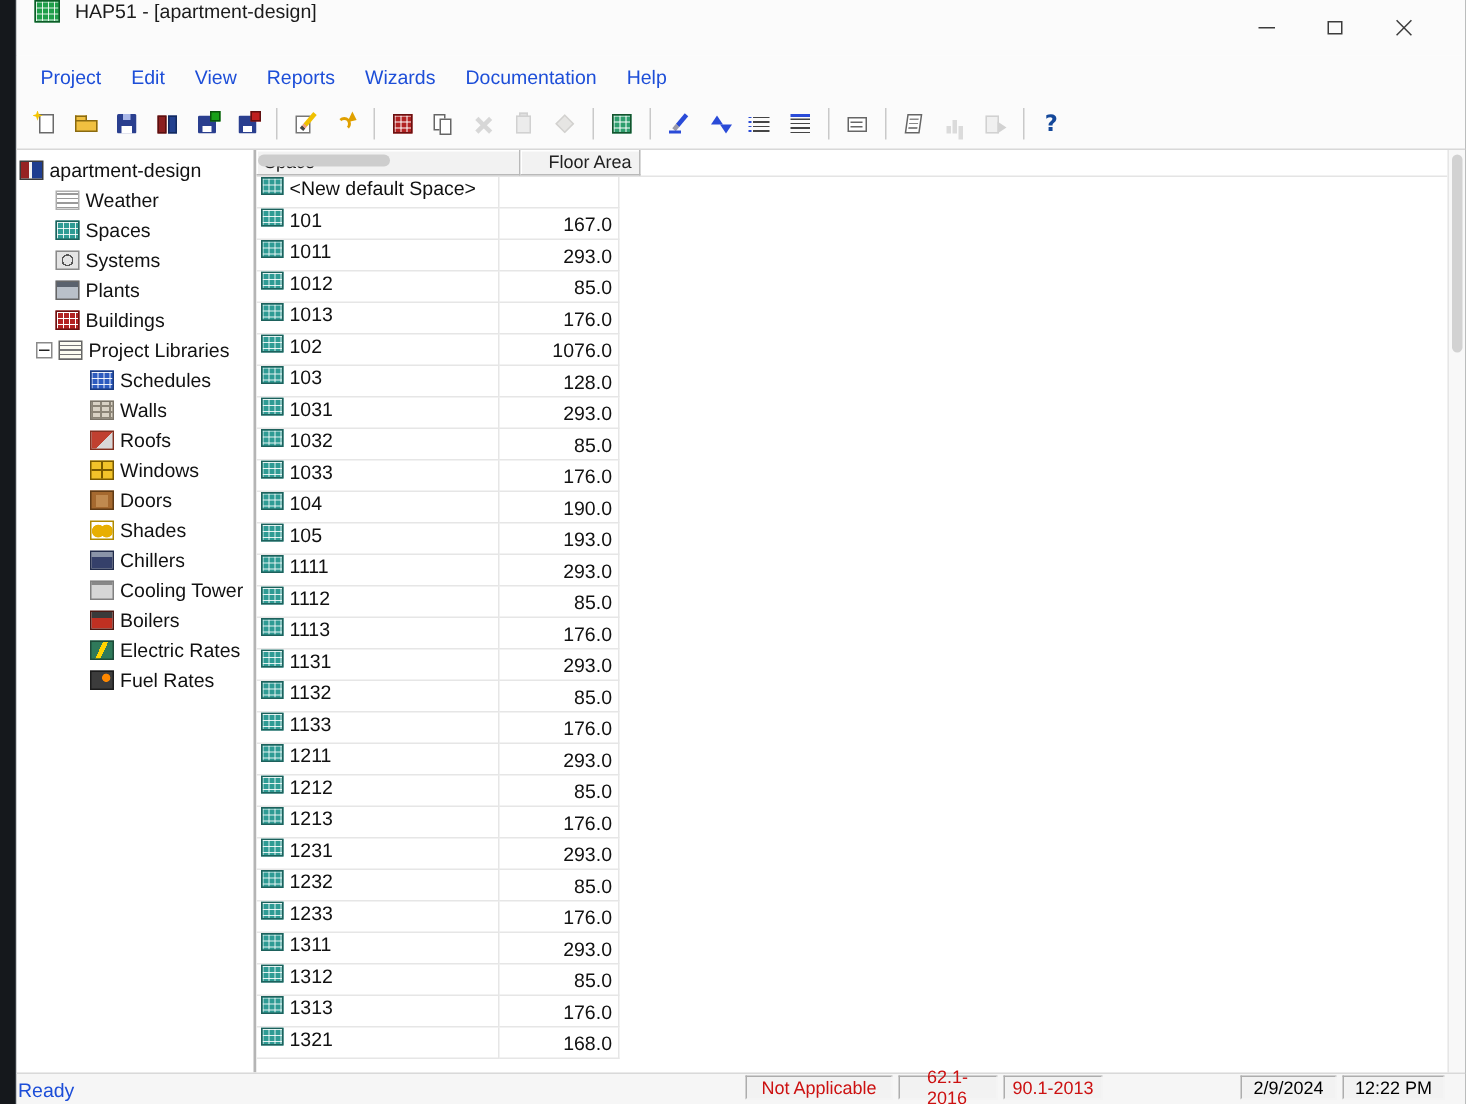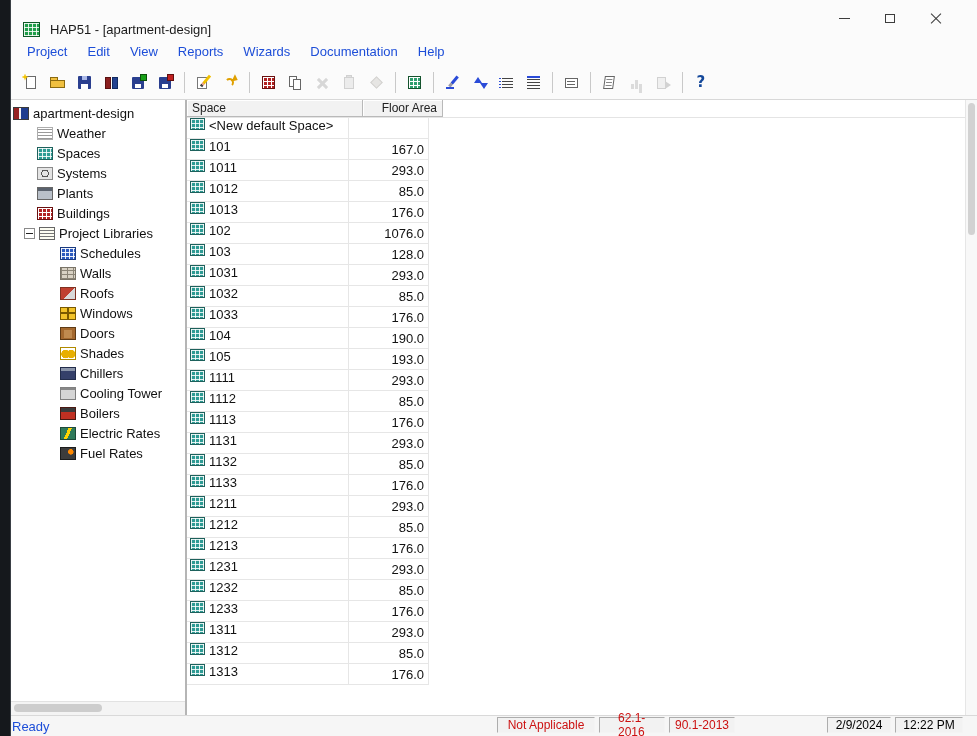--- a/index.html
+++ b/index.html
@@ -9,21 +9,21 @@
     background:#15181c;
     font-family:"Liberation Sans",sans-serif;
     -webkit-font-smoothing:antialiased;
   }
   .window{
     position:absolute;left:10px;top:0;width:967px;height:736px;
     background:#ffffff;display:flex;flex-direction:column;
     border-left:1px solid #3a3f45;box-sizing:border-box;
   }
   
-  .titlebar{height:37px;flex:none;background:#fbfbfb;display:flex;align-items:flex-end}
+  .titlebar{height:37px;flex:none;background:#fbfbfb;display:flex;align-items:flex-start}
   .app-icon{width:17px;height:15px;margin-left:12px;flex:none;
     background-color:#1f9e4a;
     background-image:linear-gradient(rgba(255,255,255,.85) 1px,transparent 1px),linear-gradient(90deg,rgba(255,255,255,.85) 1px,transparent 1px);
     background-size:4px 4px;border:1px solid #0e5a28;box-sizing:border-box}
   .title-text{margin-left:10px;font-size:13px;color:#1b1b1b;white-space:nowrap}
   .caption{margin-left:auto;display:flex;height:100%;margin-right:18px}
   .cap-btn{width:46px;height:100%;display:flex;align-items:center;justify-content:center;cursor:default}
   .g-min{width:11px;height:1px;background:#3c3c3c}
   .g-max{width:10px;height:9px;border:1px solid #3c3c3c;box-sizing:border-box}
   .g-close{position:relative;width:12px;height:12px}
@@ -96,21 +96,21 @@
   .report-icon::after{content:"";position:absolute;left:5px;top:5px;width:6px;height:7px;transform:skewX(-8deg);
     background:repeating-linear-gradient(#888 0 1px,transparent 1px 3px)}
   .chart-icon::before{content:"";position:absolute;left:3px;bottom:3px;width:3px;height:5px;background:#b0b0b0}
   .chart-icon::after{content:"";position:absolute;left:7px;bottom:3px;width:3px;height:9px;background:#b0b0b0;box-shadow:4px 4px 0 #b0b0b0}
   .export-icon::before{content:"";position:absolute;left:2px;top:3px;width:9px;height:12px;background:#e2e2e2;border:1px solid #999}
   .export-icon::after{content:"";position:absolute;left:10px;top:7px;width:0;height:0;
     border-left:6px solid #9a9a9a;border-top:4px solid transparent;border-bottom:4px solid transparent}
   .help-icon::after{content:"?";position:absolute;left:4px;top:-1px;font:bold 15px "DejaVu Sans",sans-serif;color:#14489a}
   
   .content{flex:1;display:flex;min-height:0}
-  .sidepanel{width:174px;flex:none;background:#fff;display:flex;flex-direction:column;min-height:0}
+  .sidepanel{width:158px;flex:none;background:#fff;display:flex;flex-direction:row;min-height:0}
   .splitter{width:2px;flex:none;background:#b5b5b5;cursor:col-resize}
   .tree{flex:1;overflow:hidden;padding-top:3px}
   .tree-item{height:20px;display:flex;align-items:center;font-size:13px;color:#111;white-space:nowrap;overflow:hidden;cursor:default}
   .lvl0{padding-left:2px}
   .lvl1{padding-left:13px}
   .lvl2{padding-left:36px}
   .slot{width:13px;flex:none}
   .slot.expander{width:9px;height:9px;flex:none;margin-right:4px;border:1px solid #8a8a8a;background:#fff;position:relative;box-sizing:content-box}
   .slot.expander::after{content:"";position:absolute;left:1px;right:1px;top:4px;height:1px;background:#222}
   .tree-label{overflow:hidden;text-overflow:clip}
@@ -573,20 +573,27 @@
             </div>
             <div class="cell-area">85.0</div>
           </div>
           <div class="trow">
             <div class="cell-space">
               <span class="ti spaces-icon row-icon"></span>
               <span>1313</span>
             </div>
             <div class="cell-area">176.0</div>
           </div>
+          <div class="trow">
+            <div class="cell-space">
+              <span class="ti spaces-icon row-icon"></span>
+              <span>1321</span>
+            </div>
+            <div class="cell-area">168.0</div>
+          </div>
         </div>
     </div>
 
     <div class="vscroll">
       <div class="vthumb"></div>
     </div>
 
   </div>
 
   <div class="statusbar">

